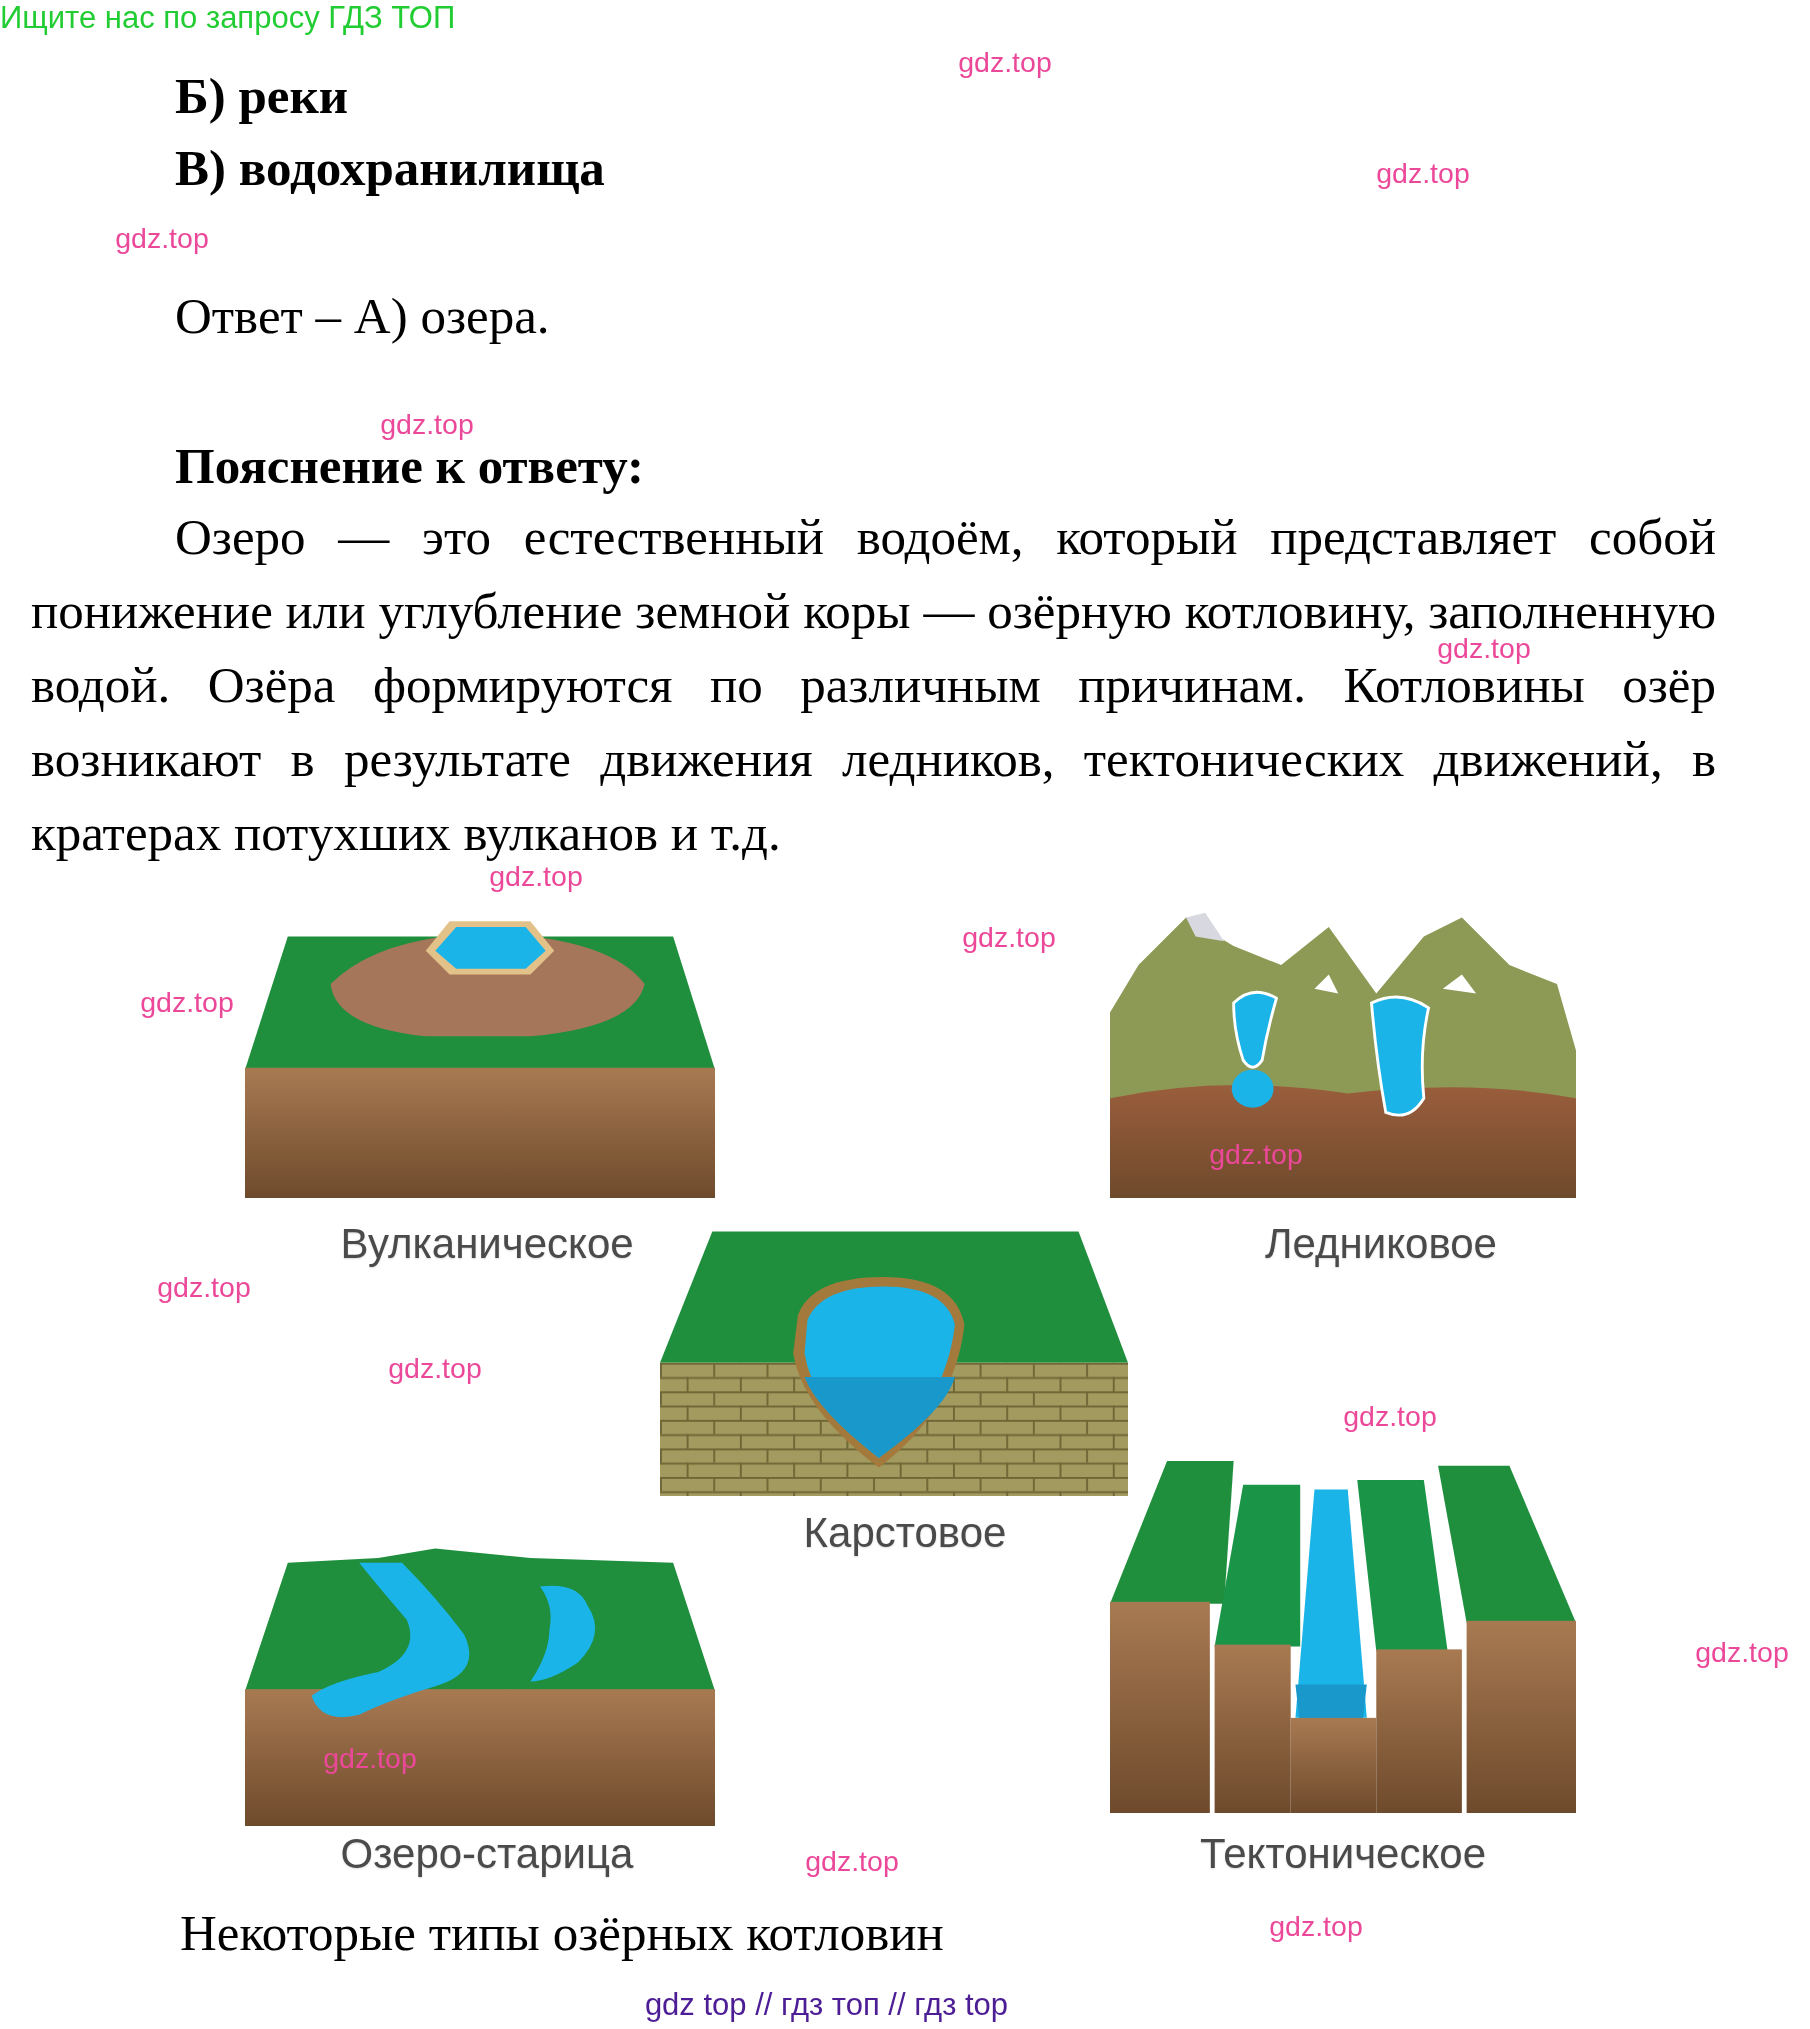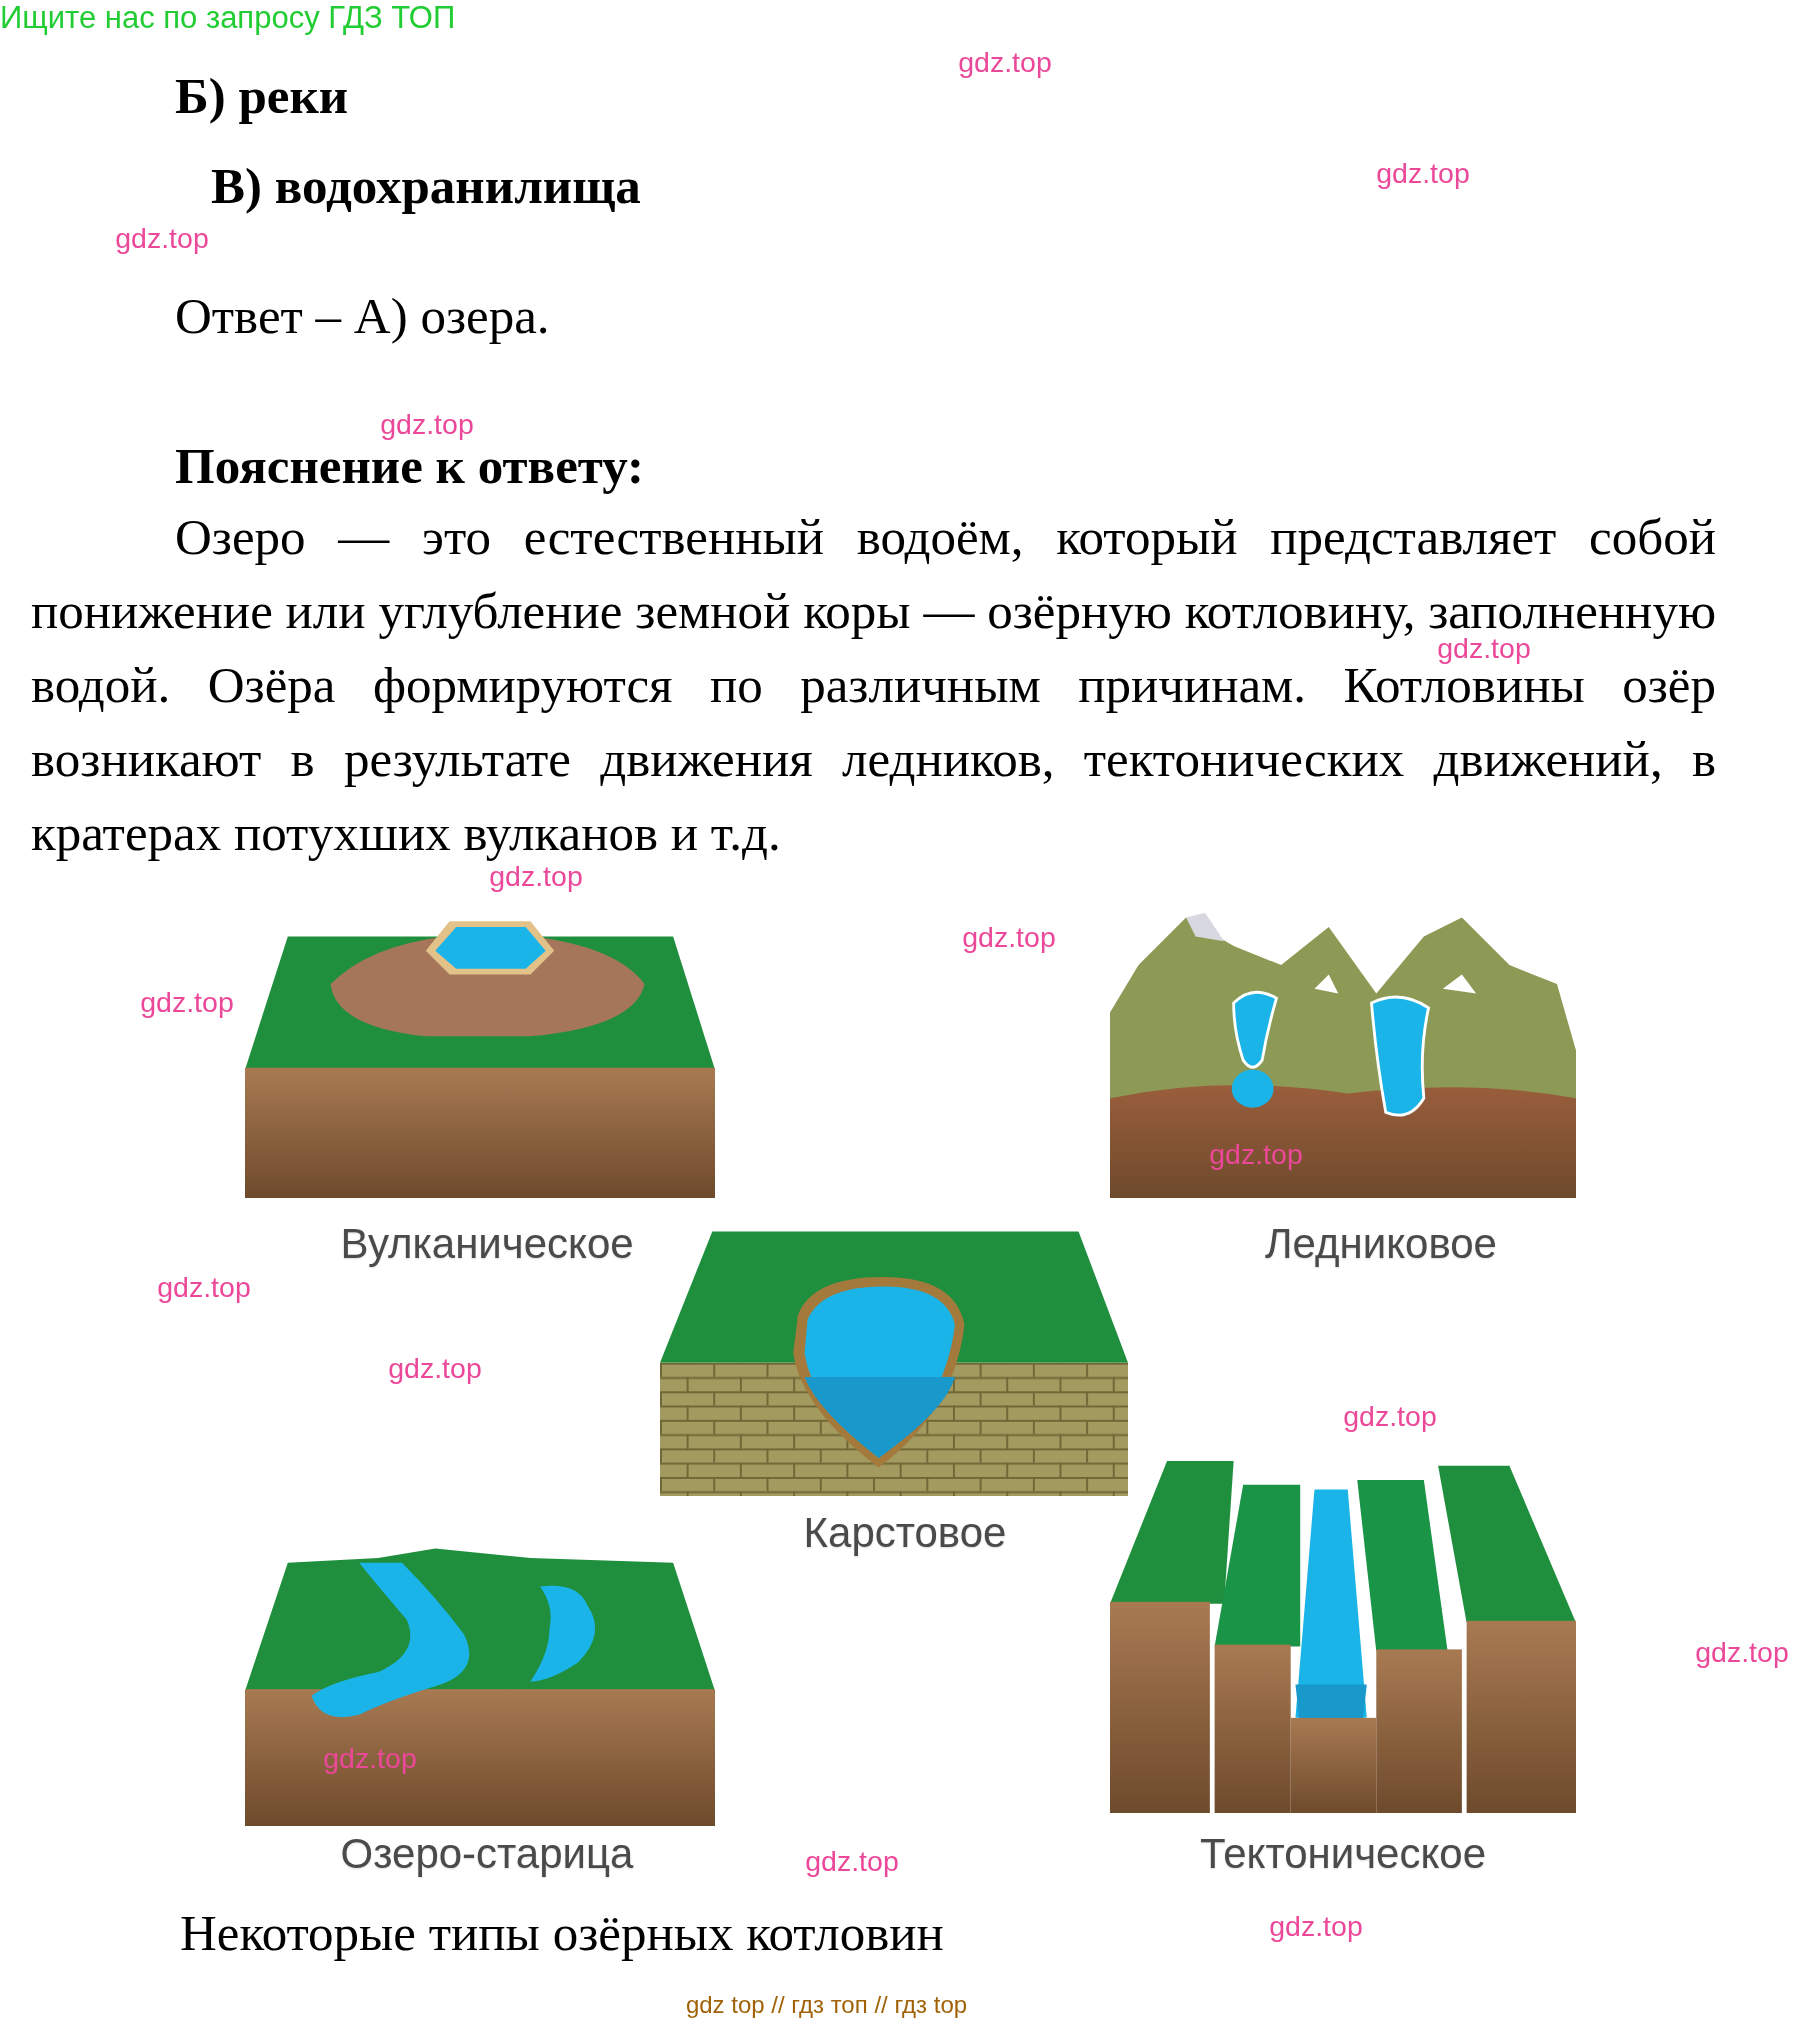--- a/index.html
+++ b/index.html
@@ -11,29 +11,29 @@
   .opt { left:175px; font-size:51px; font-weight:bold; line-height:57px; }
   .answer { left:175px; font-size:51px; line-height:57px; }
   .expl-title { left:175px; font-size:51px; font-weight:bold; line-height:57px; }
   .para { left:31px; width:1685px; font-size:51px; line-height:74px; text-align:justify; text-align-last:left; }
   .para .indent { display:inline-block; width:144px; }
   .wm { font-size:28.5px; color:#ec4899; line-height:32px; white-space:nowrap; transform:translate(-50%,-50%); }
   .illus { }
   .illus svg { display:block; width:100%; height:100%; }
   .ill-label { font-size:42px; color:#4a4a4a; text-align:right; line-height:48px; transform:translateX(-50%); white-space:nowrap; text-shadow:0 1px 1.9px rgba(0,0,0,0.15); }
   .caption { left:180px; font-size:51px; line-height:57px; }
-  .footer { left:0; width:1653px; text-align:center; font-size:24px; color:#a16207; line-height:38px; }
+  .footer { left:0; width:1653px; text-align:center; font-size:31px; color:#4c1d95; line-height:38px; }
 </style>
 </head>
 <body>
 
 <div class="abs sans header-banner" style="top:0px;">Ищите нас по запросу ГДЗ ТОП</div>
 
 <div class="abs serif opt" style="top:68px;">Б) реки</div>
-<div class="abs serif opt" style="top:158px;margin-left:36px;">В) водохранилища</div>
+<div class="abs serif opt" style="top:140px;">В) водохранилища</div>
 
 <div class="abs serif answer" style="top:288px;">Ответ – А) озера.</div>
 
 <div class="abs serif expl-title" style="top:438px;">Пояснение к ответу:</div>
 <div class="abs serif para" style="top:500px;"><span class="indent"></span><span>Озеро — это естественный водоём, который представляет собой понижение или углубление земной коры — озёрную котловину, заполненную водой. Озёра формируются по различным причинам. Котловины озёр возникают в результате движения ледников, тектонических движений, в кратерах потухших вулканов и т.д.</span></div>
 
 <div class="abs illus" style="left:245px; top:908px; width:470px; height:290px;">
   <svg viewBox="0 0 494 305" preserveAspectRatio="none">
     <defs>
       <linearGradient id="soilG" x1="0" y1="0" x2="0" y2="1">

